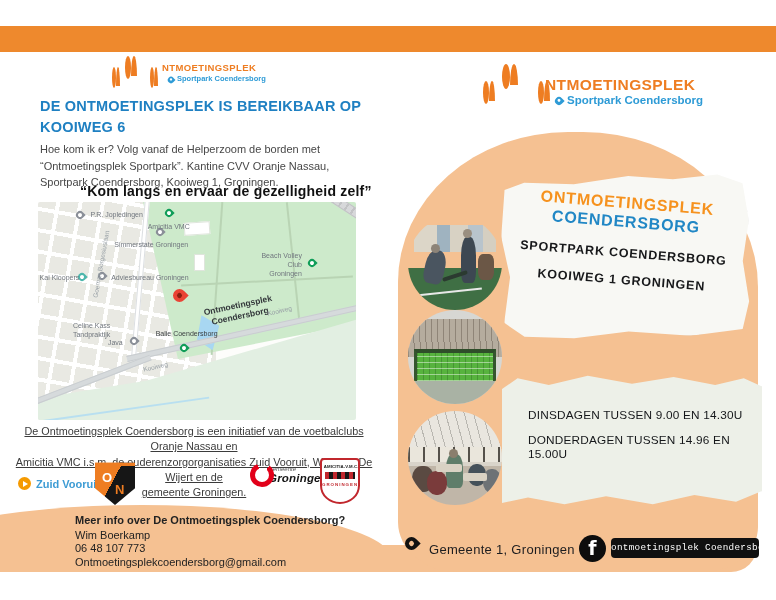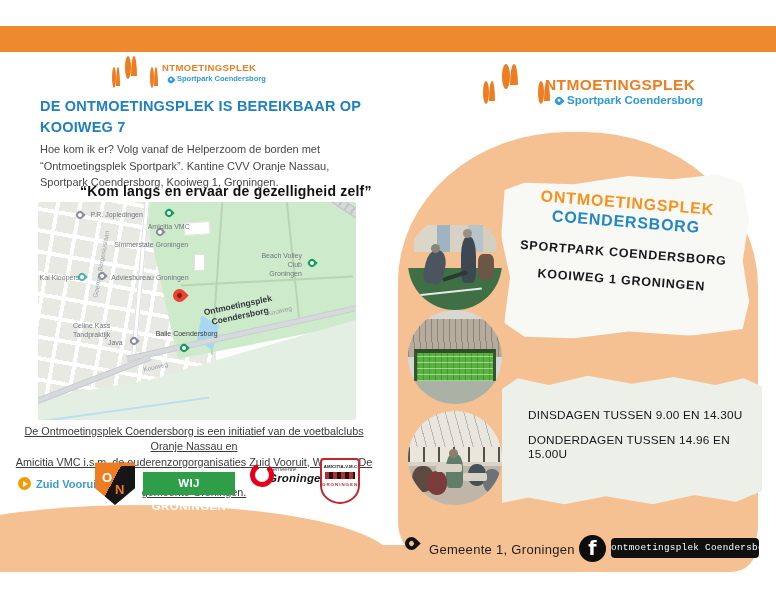--- a/index.html
+++ b/index.html
@@ -160,21 +160,21 @@
     <span class="psn" style="left:38px;top:14px;">
       <span class="hd" style="width:8px;height:8px;border-width:2px;"></span>
       <span class="bd" style="width:16px;height:9px;border-width:2px;"></span>
     </span>
     <span class="logo-word" style="left:50px;top:7px;font-size:9.5px;">NTMOETINGSPLEK</span>
     <span class="bluepin" style="left:55px;top:21px;transform:rotate(-135deg) scale(.8);"></span>
     <span class="logo-sub" style="left:65px;top:19px;font-size:7.5px;">Sportpark Coendersborg</span>
   </div>
 
   <div class="abs heading">DE ONTMOETINGSPLEK IS BEREIKBAAR OP
-KOOIWEG 7</div>
+KOOIWEG 6</div>
   <div class="abs intro">Hoe kom ik er? Volg vanaf de Helperzoom de borden met
 “Ontmoetingsplek Sportpark”. Kantine CVV Oranje Nassau,
 Sportpark Coendersborg, Kooiweg 1, Groningen.</div>
   <div class="abs quote">“Kom langs en ervaar de gezelligheid zelf”</div>
 
   <div class="abs map">
     <div class="m-city"></div>
     <div class="m-park"></div>
     <div class="m-lowgreen"></div>
     <div class="m-rail"></div>
@@ -221,34 +221,39 @@
 gemeente Groningen.</div>
 
   <div class="abs" style="left:18px;top:477px;display:flex;align-items:center;">
     <span class="zv-icon"></span>
     <span class="zv-text">Zuid Vooruit</span>
   </div>
   <div class="abs onb" style="left:95px;top:461px;">
     <span class="o">O</span>
     <span class="n">N</span>
   </div>
-  <div class="abs wij" style="left:143px;top:472px;">WIJ GRONINGEN</div>
   <div class="abs" style="left:250px;top:463px;display:flex;align-items:center;">
     <span class="gg-ring"></span>
     <span style="margin-left:-6px;display:inline-block;">
       <span class="gg-small" style="display:block;">Gemeente</span>
       <span class="gg-big" style="display:block;">Groningen</span>
     </span>
   </div>
   <div class="abs amc" style="left:320px;top:458px;">
     <div class="amc-top">AMICITIA-V.M.C.</div>
     <div class="amc-band"></div>
     <div class="amc-bot">GRONINGEN</div>
   </div>
 
+  <div class="abs contact">
+    <div class="c-head">Meer info over De Ontmoetingsplek Coendersborg?</div>
+    <div>Wim Boerkamp</div>
+    <div>06 48 107 773</div>
+    <div>Ontmoetingsplekcoendersborg@gmail.com</div>
+  </div>
 
   <div class="abs blob"></div>
 
   <div class="abs logo" style="left:483px;top:62px;width:240px;height:52px;">
     <span class="psn" style="left:0;top:22px;">
       <span class="hd" style="width:11px;height:11px;"></span>
       <span class="bd" style="width:23px;height:13px;"></span>
     </span>
     <span class="psn" style="left:19px;top:6px;">
       <span class="hd" style="width:17px;height:17px;border-width:4px;"></span>

